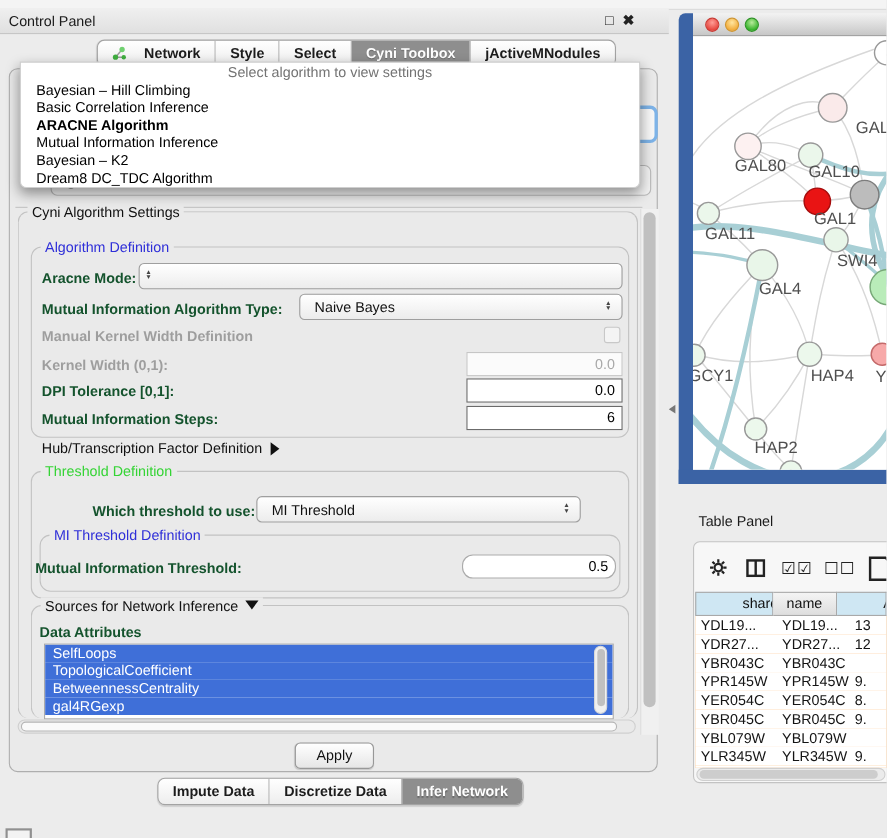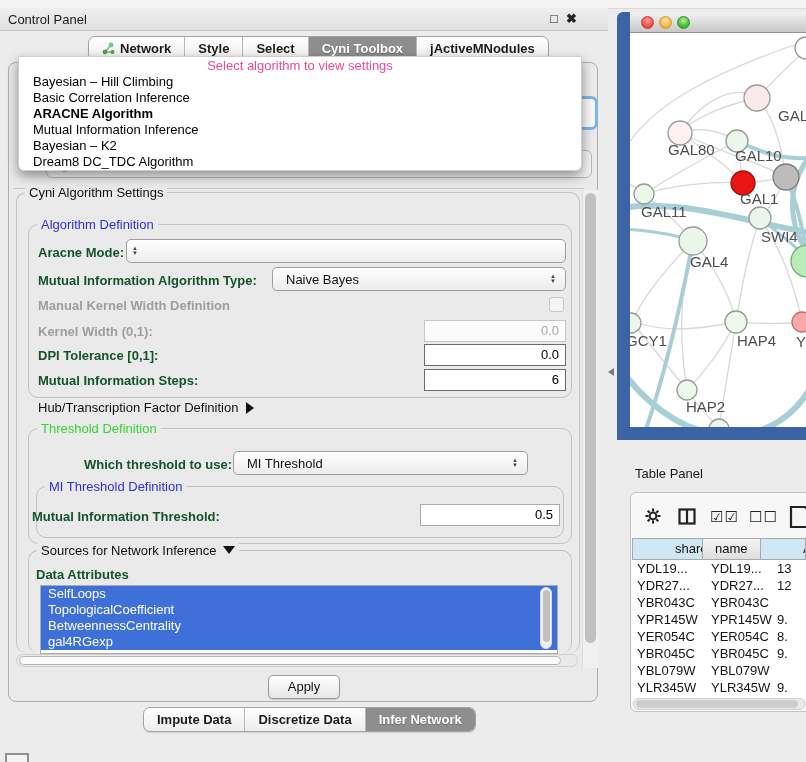--- a/index.html
+++ b/index.html
@@ -13,33 +13,33 @@
   .cp-titlebar{left:0;top:8px;width:608px;height:22px;background:linear-gradient(#efefef,#e0e0e0);
                border-bottom:1px solid #c6c6c6;}
   .cp-title{left:8px;top:12px;font-size:13px;color:#1a1a1a;}
   .winbtn{top:11px;font-size:13px;color:#222;cursor:default;line-height:16px;}
   .cp-content{left:8px;top:62px;width:588px;height:638px;background:#eaeaea;
               border:1px solid #aeaeae;border-radius:8px;}
   
   .seg-bar{display:flex;height:23px;border:1px solid #a3a3a3;border-radius:7px;overflow:hidden;
            background:linear-gradient(#ffffff,#ededed);box-shadow:0 1px 1px rgba(0,0,0,.12);}
   .seg{display:flex;align-items:center;padding:0 13px;font-size:13px;font-weight:600;color:#1c1c1c;
-       border-left:1px solid #b8b8b8;white-space:nowrap;}
+       border-left:1px solid #b8b8b8;white-space:nowrap;gap:11px;}
   .seg:first-child{border-left:none;}
   .seg.selected{background:#8e8e8e;color:#ffffff;text-shadow:0 1px 1px rgba(0,0,0,.25);}
   .seg .tabicon{margin-right:5px;display:inline-flex;}
   
   .ghost-combo-ring{left:468px;top:96px;width:124px;height:28px;border:3px solid #7db3e8;
                     border-radius:7px;background:#f7f7f7;z-index:20;}
   .ghost-combo{left:46px;top:150px;width:546px;height:28px;border:1px solid #b9b9b9;border-radius:6px;
                background:#f2f2f2;z-index:20;font-size:13px;color:#9b9b9b;line-height:28px;padding-left:14px;box-sizing:border-box;}
   
   .popup{left:18px;top:56px;width:562px;height:113px;background:#ffffff;border:1px solid #cfcfcf;
          border-radius:0 0 6px 6px;box-shadow:0 5px 12px rgba(0,0,0,.4);z-index:50;overflow:hidden;}
-  .popup-placeholder{height:17px;line-height:17px;text-align:center;color:#ec4899;font-size:13px;}
+  .popup-placeholder{height:17px;line-height:17px;text-align:center;color:#737373;font-size:13px;}
   .popup-item{height:16px;line-height:16px;padding-left:14px;font-size:13px;color:#000;}
   .popup-item.selected{font-weight:bold;}
   
   .gbox{border:1px solid #c2c2c2;border-radius:10px;background:transparent;}
   .legend{position:absolute;top:-8px;left:8px;background:#eaeaea;padding:0 4px;font-size:13px;
           color:#111;white-space:nowrap;line-height:15px;}
   .legend.blue{color:#2f2fd8;}
   .legend.green{color:#35d435;}
   .flabel{font-size:13px;font-weight:bold;color:#14532d;white-space:nowrap;}
   .flabel.disabled{color:#9e9e9e;}
@@ -195,21 +195,21 @@
   <span class="ctext">MI Threshold</span>
   <span class="stepper">
       <span>▲</span>
       <span>▼</span>
     </span>
 </div>
 <div class="abs gbox" style="left:36px;top:486px;width:526px;height:50px;">
   <span class="legend blue">MI Threshold Definition</span>
 </div>
 <div class="abs flabel" style="left:32px;top:509px;">Mutual Information Threshold:</div>
-<div class="abs tfield light" style="left:420px;top:504px;width:140px;height:22px;">0.5</div>
+<div class="abs tfield light" style="left:420px;top:504px;width:140px;height:22px;border-radius:10px;">0.5</div>
 
 <div class="abs gbox" style="left:28px;top:550px;width:542px;height:102px;border-bottom:none;">
   <span class="legend"><span>Sources for Network Inference</span><span class="tri-down"></span></span>
 </div>
 <div class="abs flabel" style="left:36px;top:567px;">Data Attributes</div>
 <div class="abs attr-list" style="left:40px;top:585px;width:516px;height:67px;" id="attr-list">
     <div class="attr-item">SelfLoops</div>
     <div class="attr-item">TopologicalCoefficient</div>
     <div class="attr-item">BetweennessCentrality</div>
     <div class="attr-item">gal4RGexp</div>

